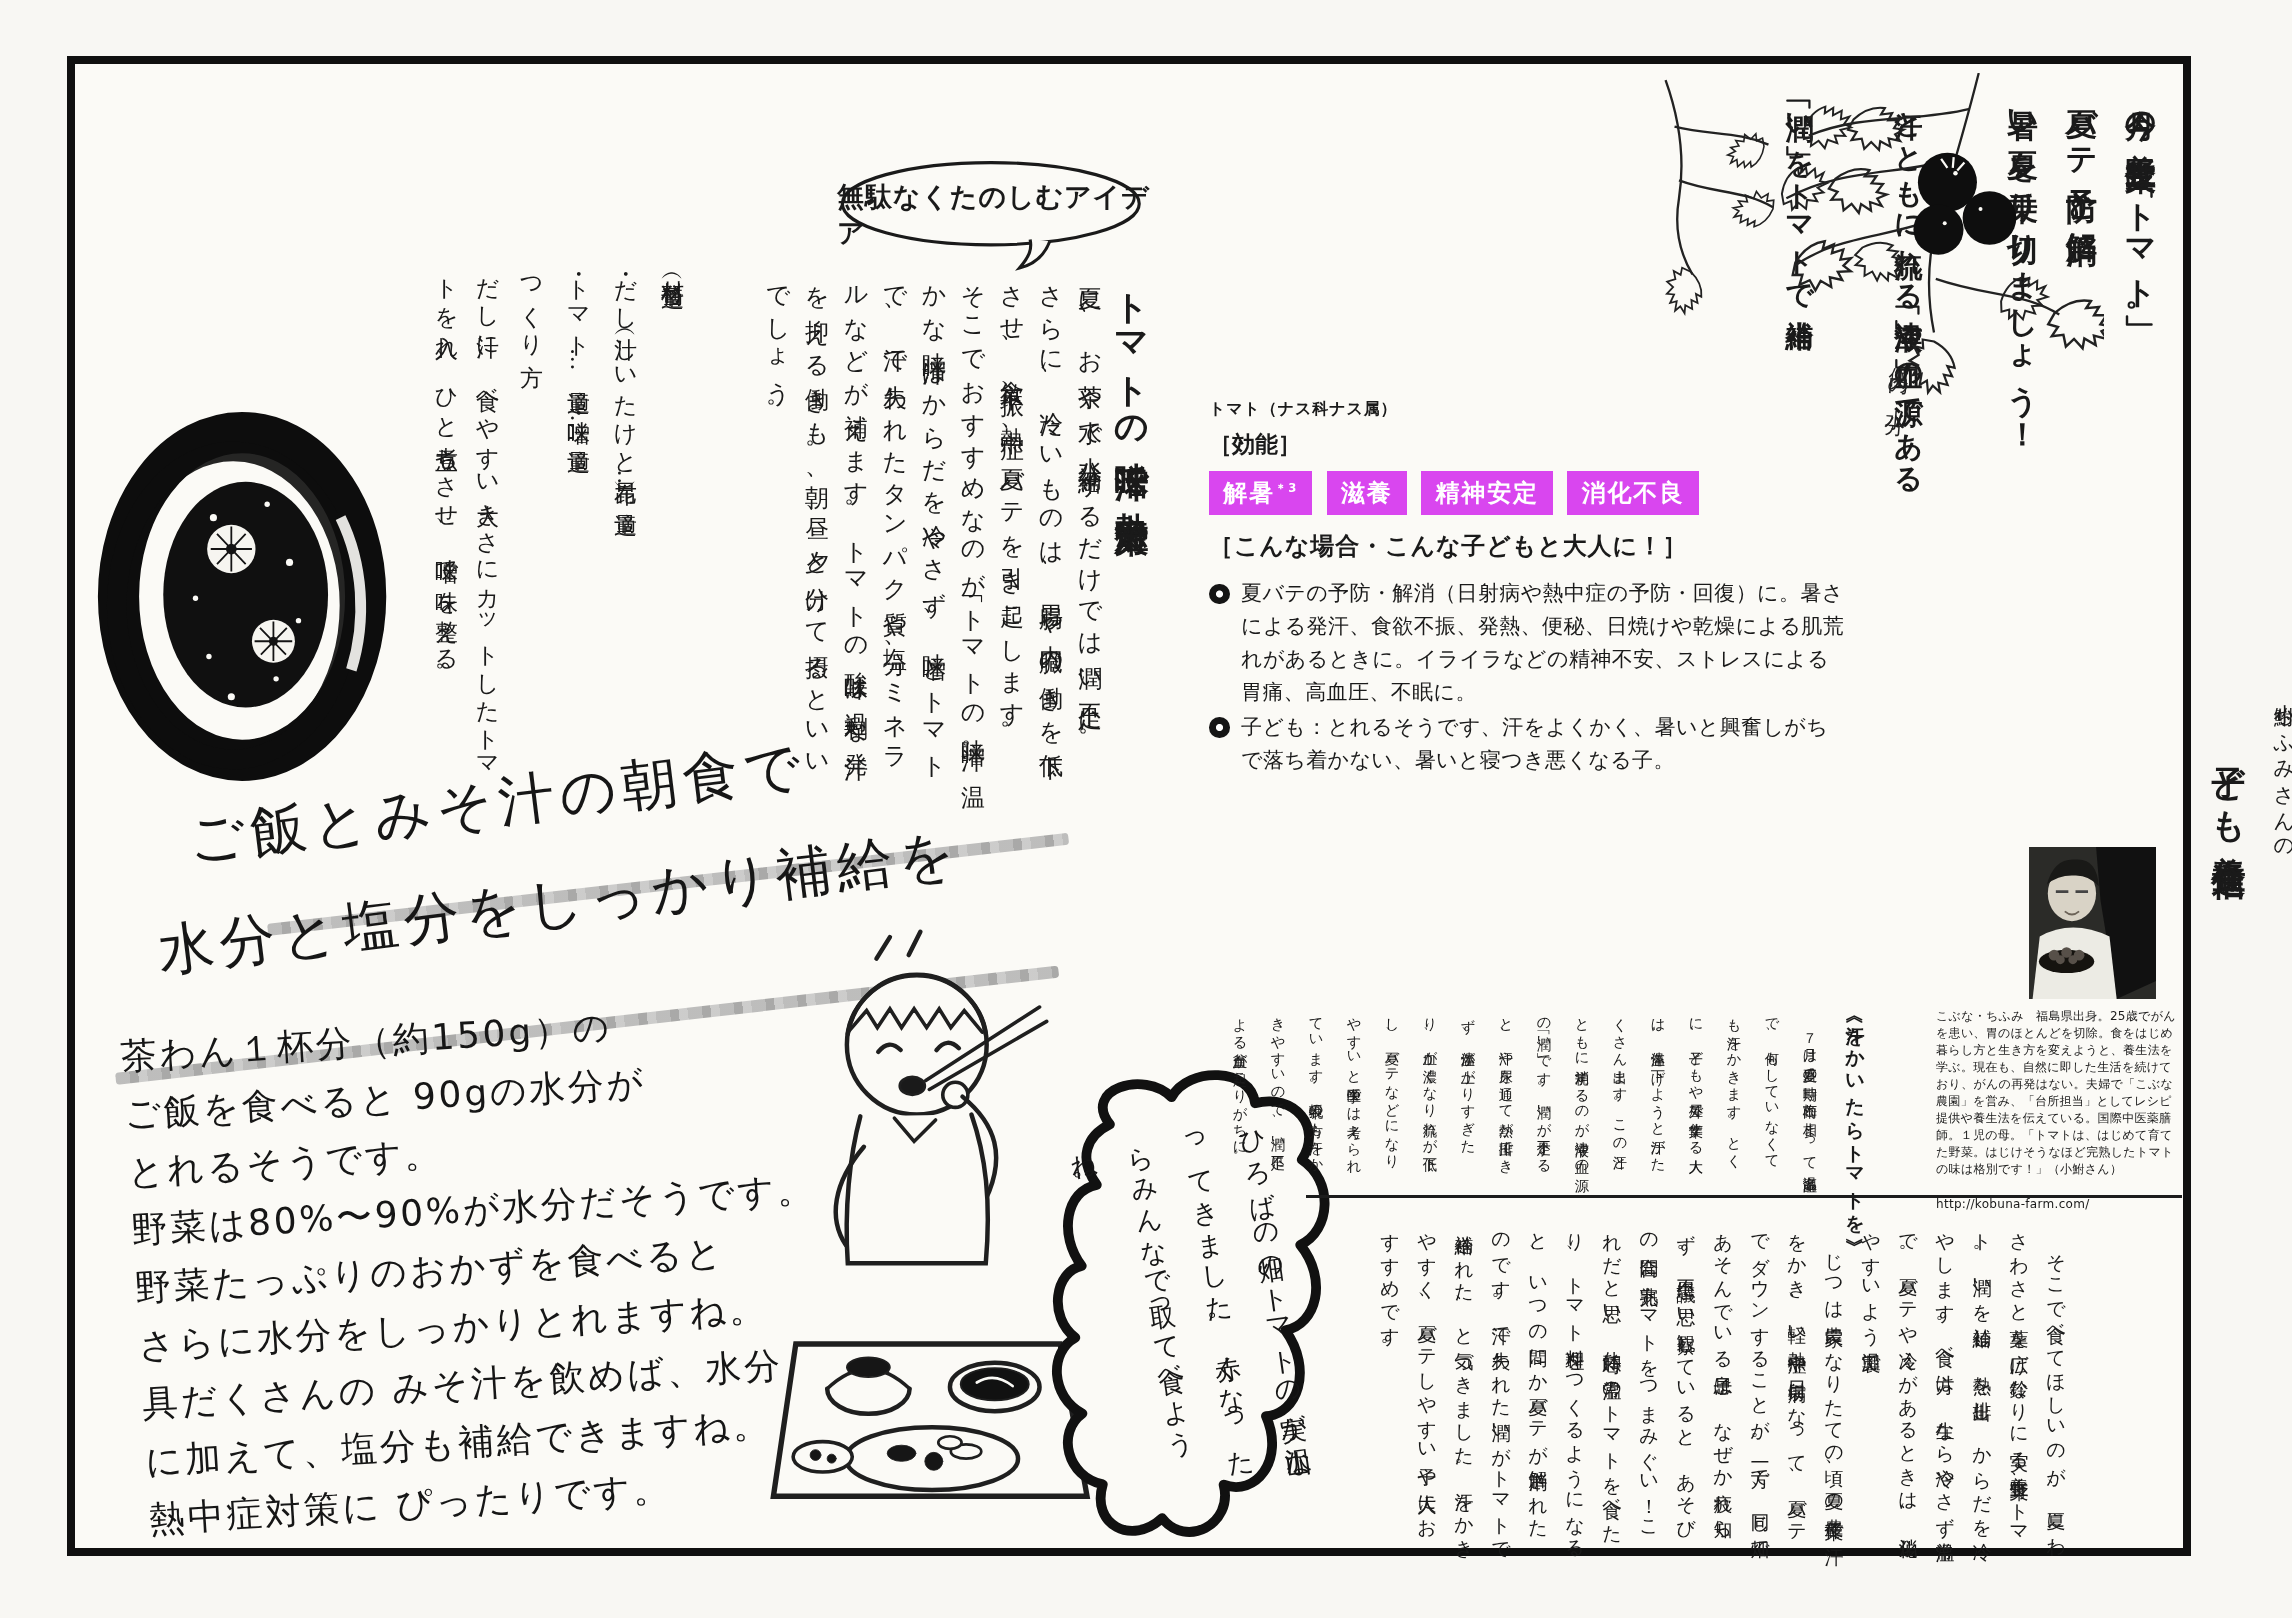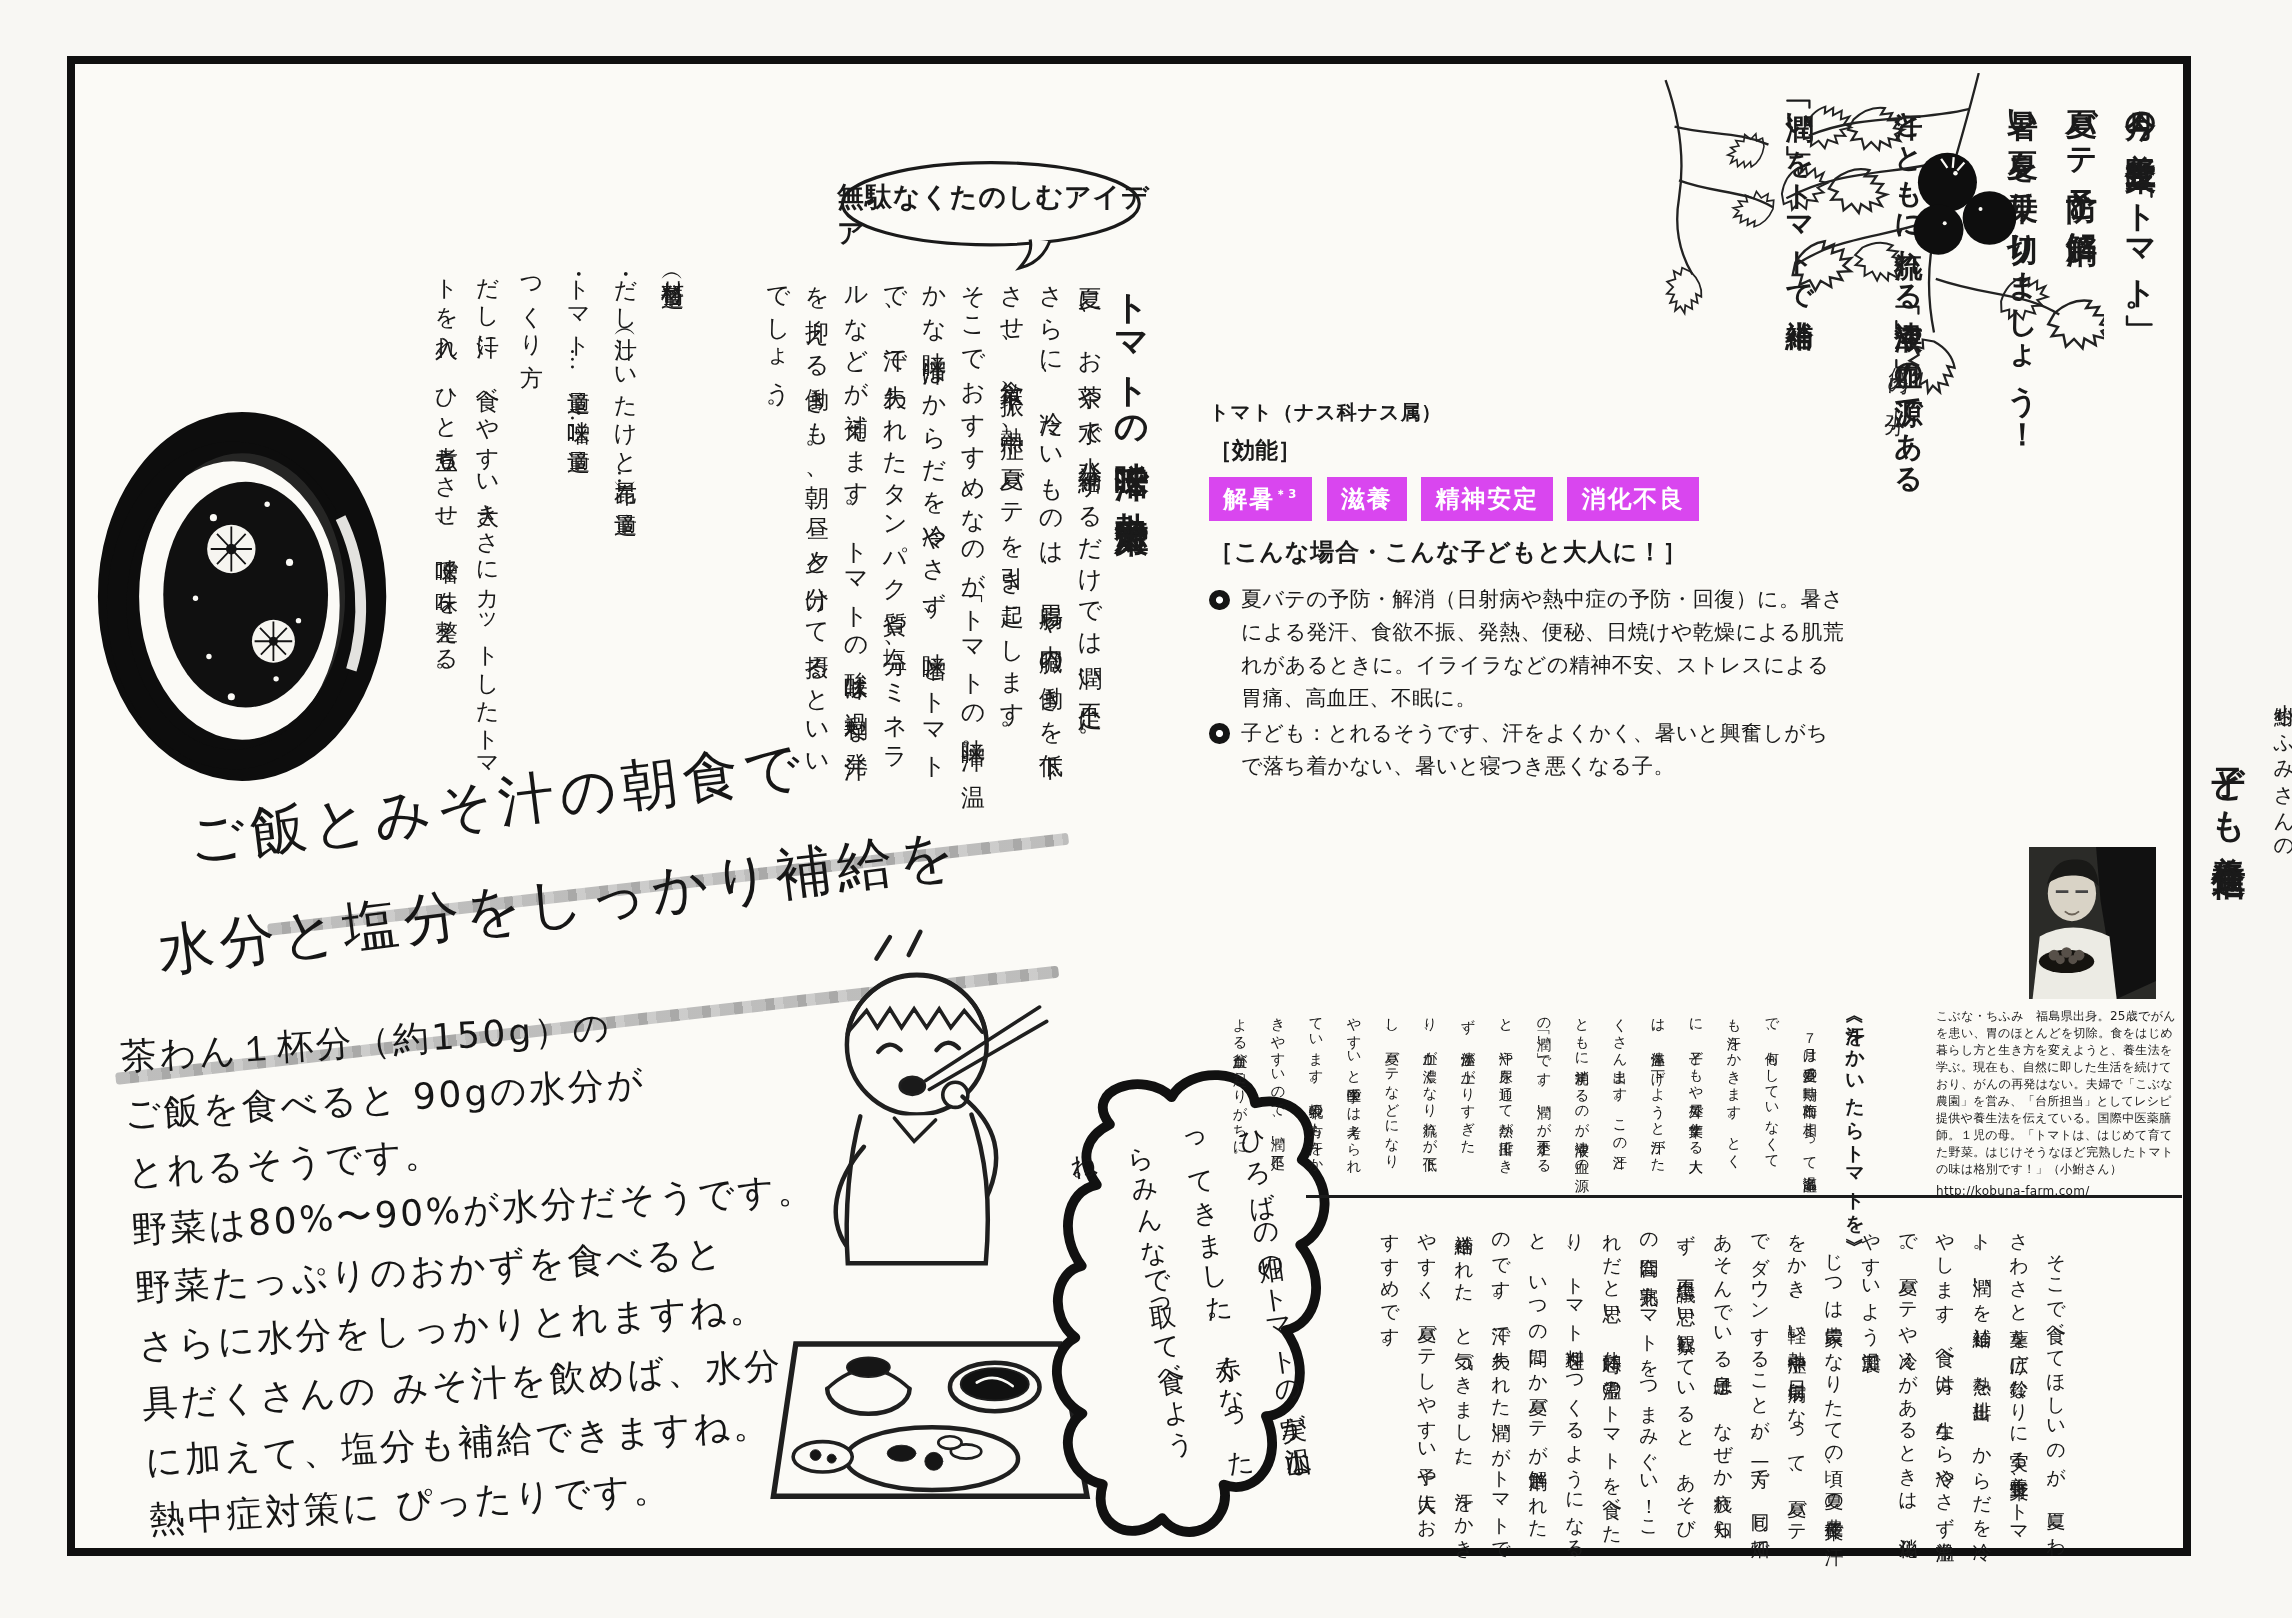--- a/index.html
+++ b/index.html
@@ -28,21 +28,21 @@
   #water-annotation{left:1879px;top:351px;height:188px;font-size:20.6px;letter-spacing:6.3px;
     transform:rotate(5deg);color:#222;}
 
   
   #masthead{left:2201px;top:688px;height:331px;}
   #masthead .small{display:block;font-size:20.6px;line-height:54px;letter-spacing:2.7px;}
   #masthead .big{display:block;font-size:34px;font-weight:bold;line-height:56px;letter-spacing:3.6px;padding-top:52px;}
 
   
   #info{left:1209px;top:399px;width:636px;}
-  #info .name{font-size:20px;font-weight:bold;letter-spacing:0.9px;}
+  #info .name{font-size:16px;font-weight:bold;letter-spacing:0.9px;}
   #info .heading{font-size:23px;font-weight:bold;margin-top:9px;}
   #tags{display:flex;gap:14.3px;margin-top:10.7px;align-items:flex-start;}
   .tag{background:#d946ef;color:#fff;font-size:24px;font-weight:bold;
     padding:6.3px 14.3px;letter-spacing:1.8px;white-space:nowrap;}
   .tag sup{font-size:11.6px;}
   #cases-heading{font-size:24px;font-weight:bold;margin-top:15px;letter-spacing:0.9px;}
   #cases{margin-top:15px;}
   .case-item{position:relative;padding-left:32px;font-size:21px;line-height:33px;
     letter-spacing:0.4px;margin-top:1.8px;}
   .case-item::before{content:"";position:absolute;left:0;top:6.3px;width:20.6px;height:20.6px;border-radius:50%;
@@ -83,21 +83,21 @@
   
   #article1-title{left:1843px;top:1010px;height:242px;font-size:19px;font-weight:bold;letter-spacing:1.8px;}
   #article1-body{left:1276px;top:1008px;width:553px;height:161px;font-size:14.3px;line-height:38px;letter-spacing:0.9px;}
   #article1-body p,#article2-body p{margin:0;}
   #divider{left:1306px;top:1195px;width:876px;height:2.7px;background:#1c1c1c;}
   #article2-body{left:1339px;top:1220px;width:736px;height:333px;font-size:19px;line-height:37px;letter-spacing:1.8px;}
 
   
   #photo{left:2029px;top:847px;width:127px;height:152px;}
   #caption{left:1936px;top:1008px;width:240px;font-size:12px;line-height:17px;letter-spacing:0.3px;}
-  #caption .url{display:block;margin-top:5px;}
+  #caption .url{display:block;margin-top:18px;}
 
   
   #plant{left:1594px;top:73px;width:510px;height:349px;}
   #bowl{left:97px;top:410px;width:300px;height:381px;}
   #boy{left:742px;top:921px;width:363px;height:638px;}
 </style>
 </head>
 <body>
 
 <div id="page">

